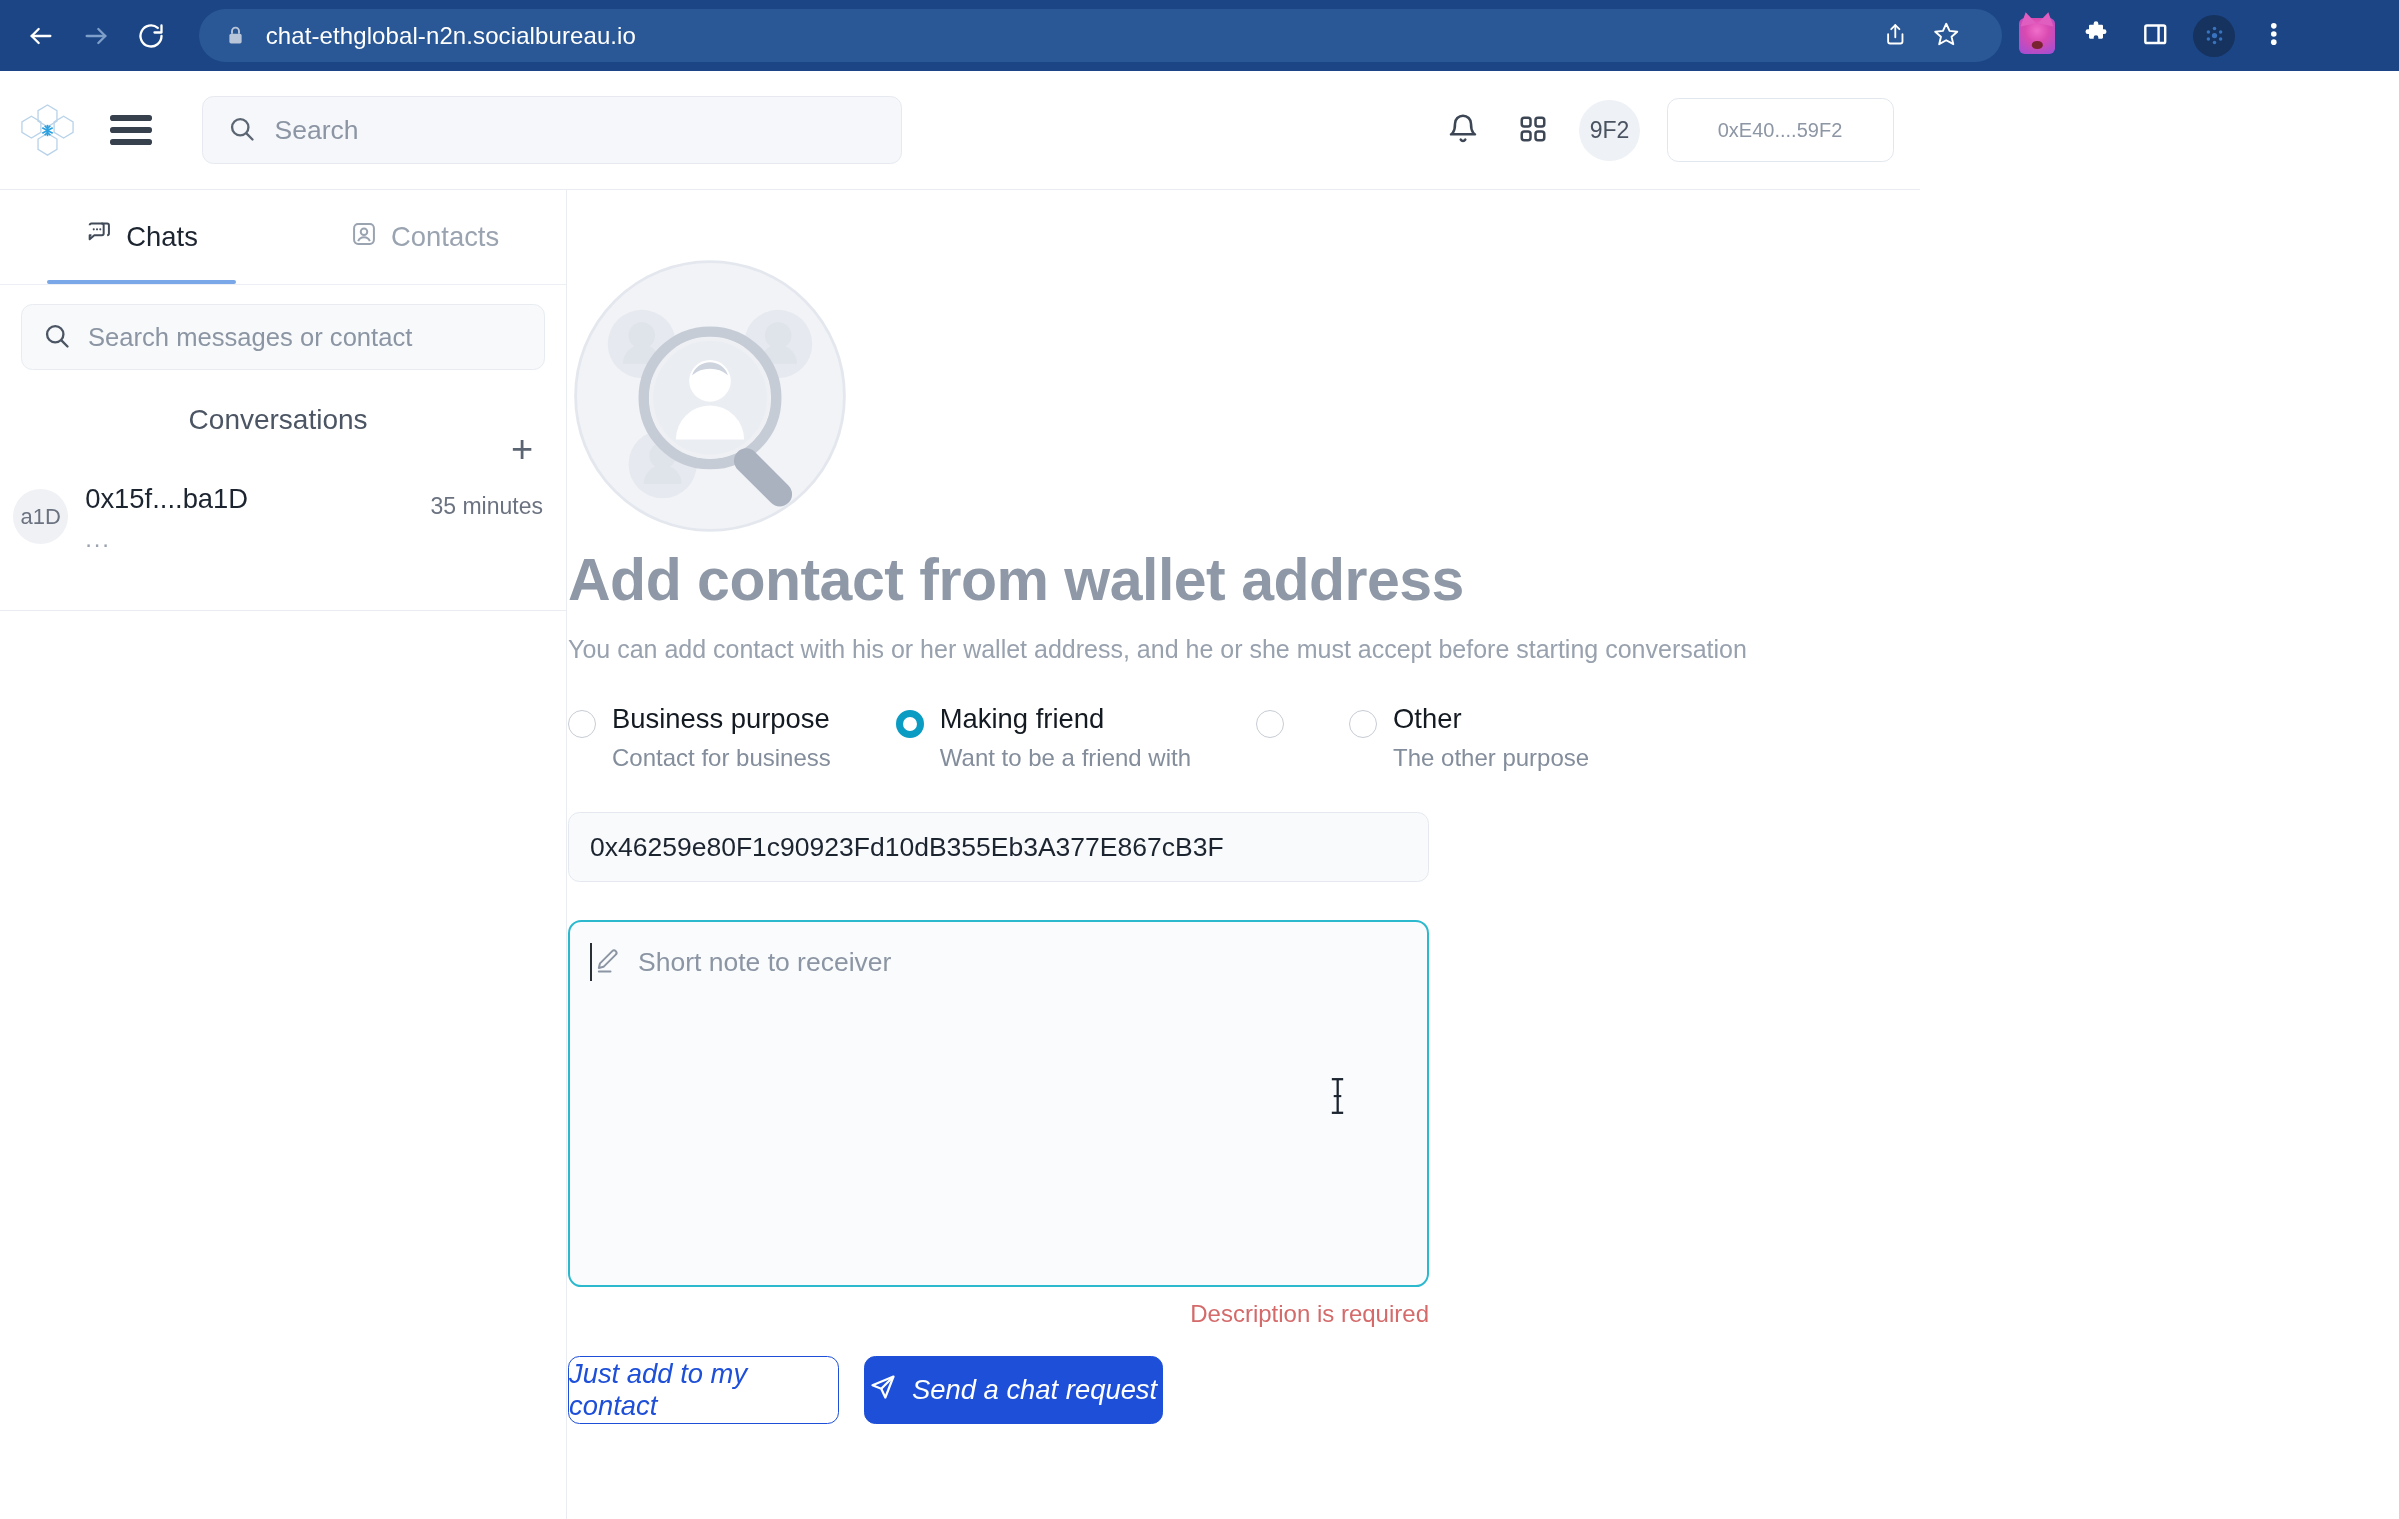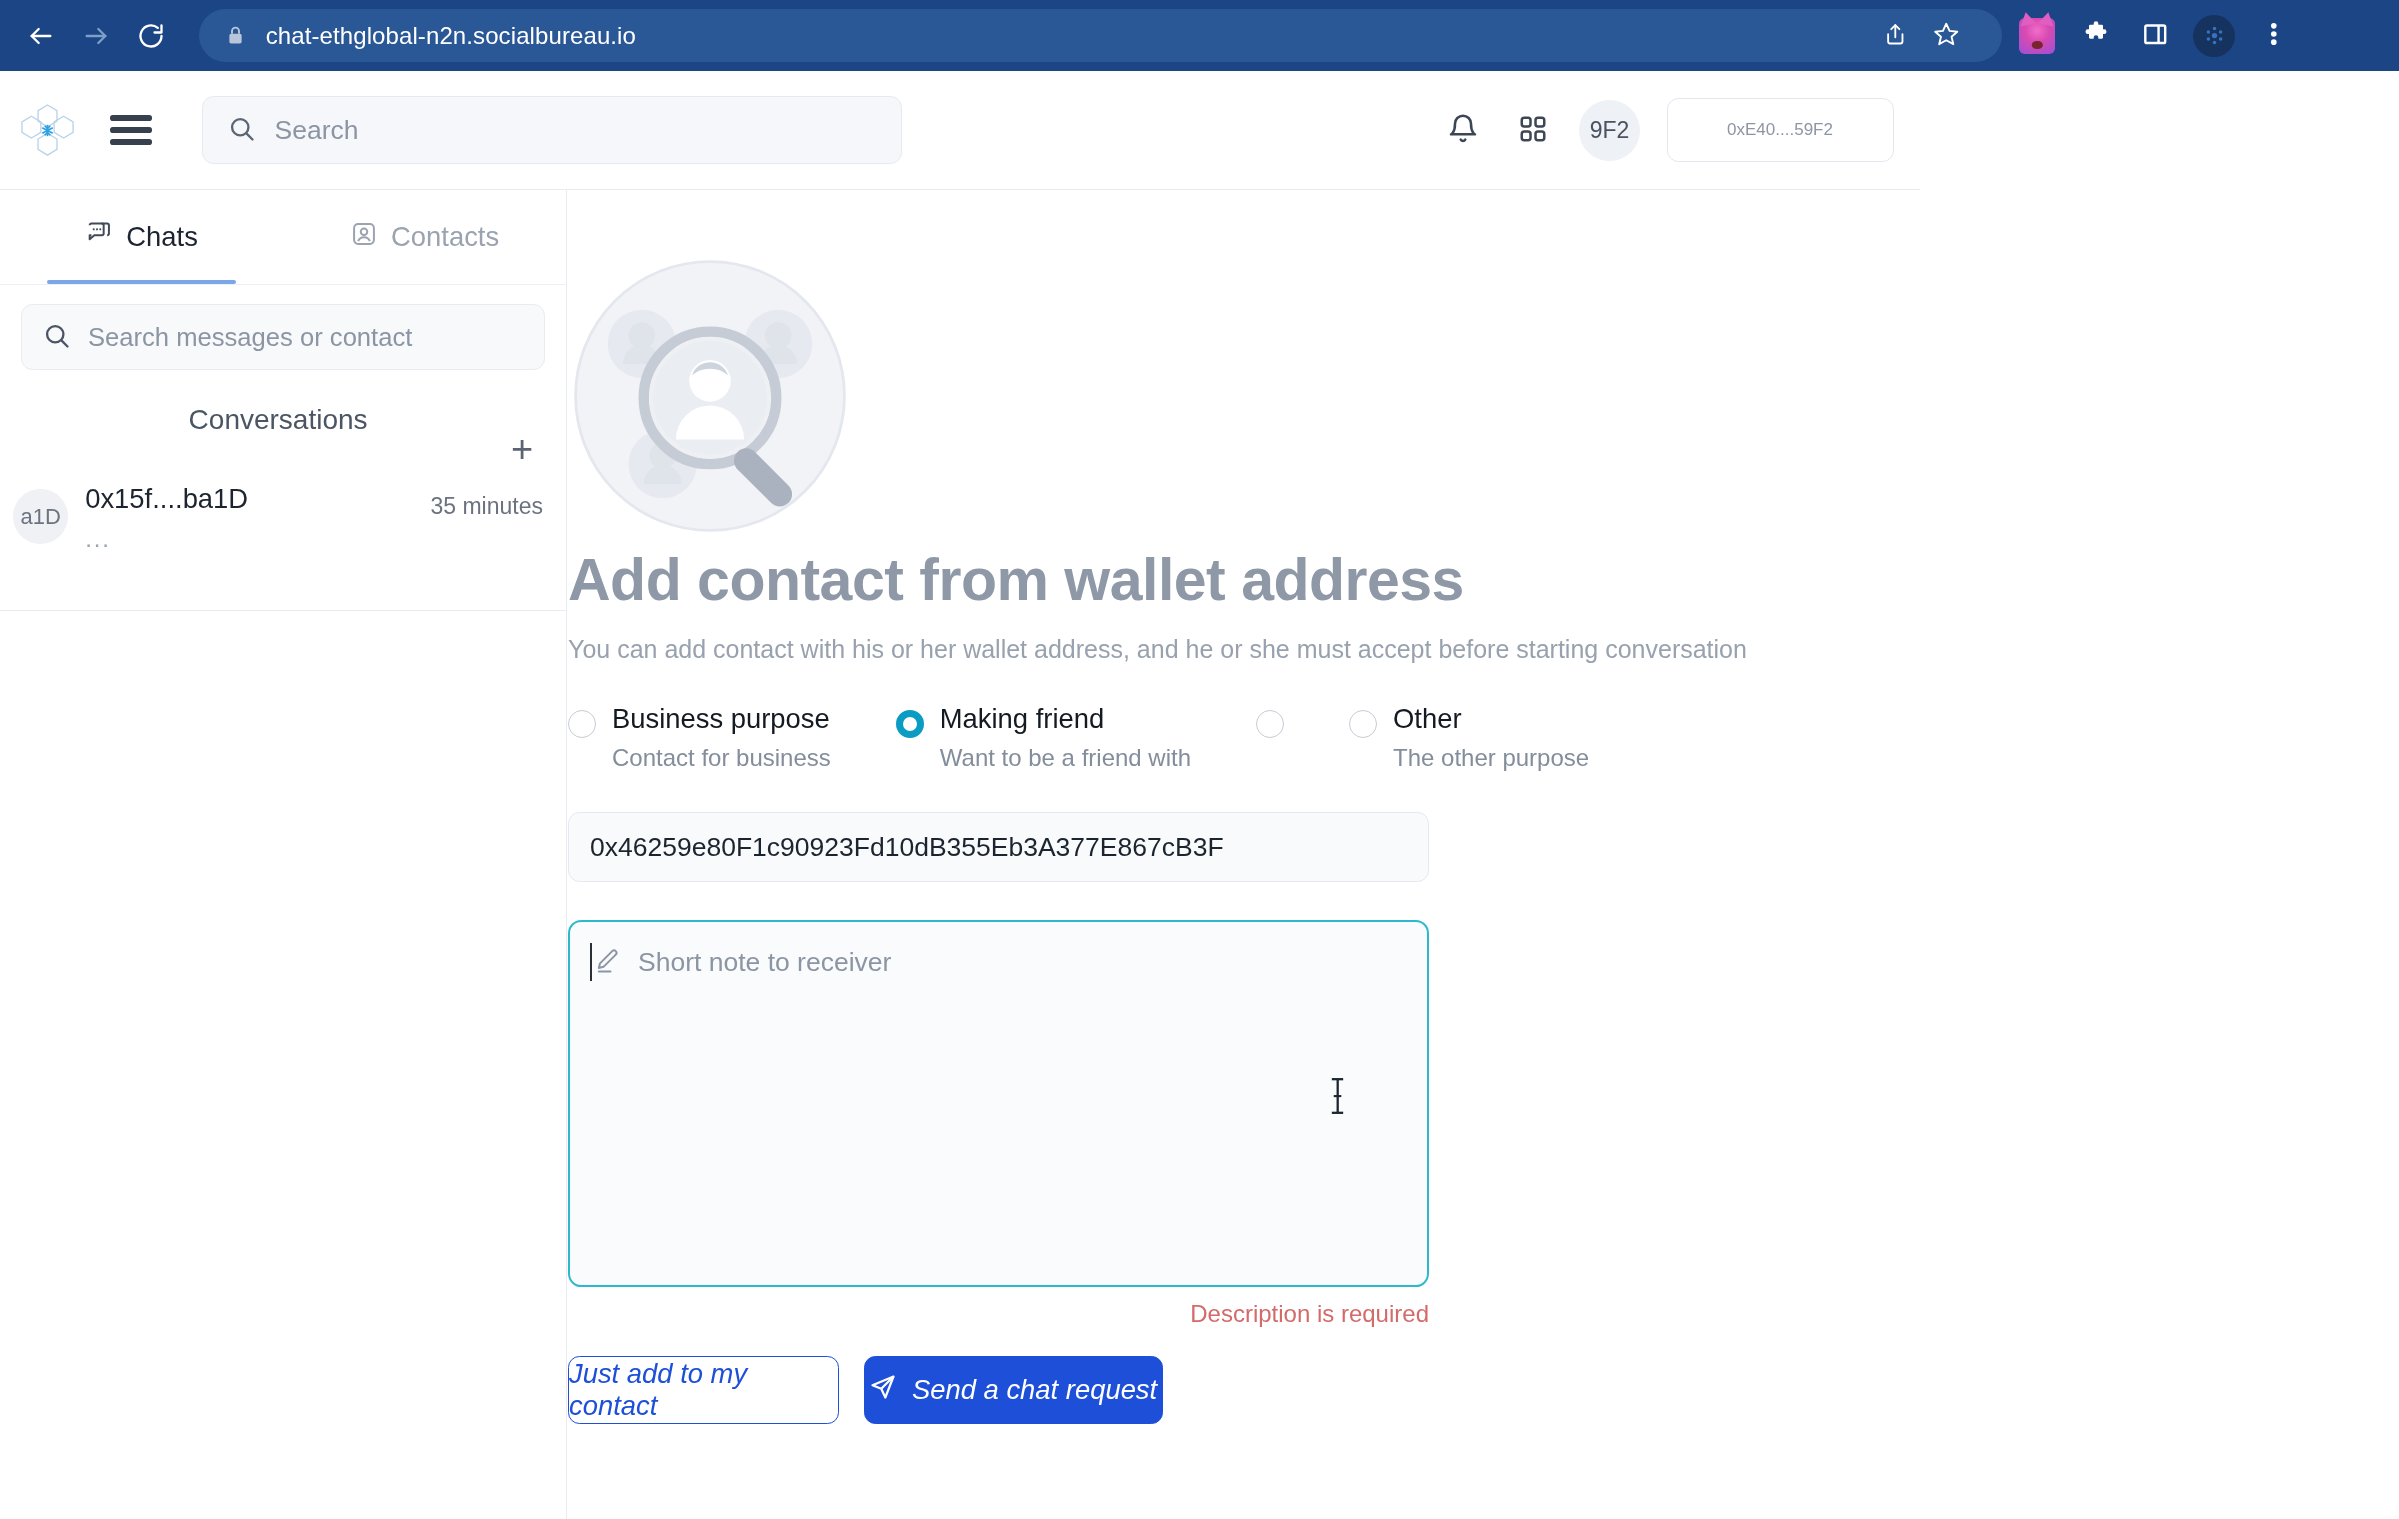--- a/index.html
+++ b/index.html
@@ -92,21 +92,21 @@
   .nine-f2 {
     width: 61px; height: 61px; border-radius:50%; background:#eef1f5;
     display:flex;align-items:center;justify-content:center;
     font-size: 23px; color:#4a5361; margin-left: 11.4px;
   }
   .wallet-pill {
     margin-left: 26.5px;
     width: 227px; height: 64px;
     border: 0.9px solid #e2e7ee; border-radius: 11.4px;
     display:flex; align-items:center; justify-content:center;
-    font-size: 17px; color:#8d96a4;
+    font-size: 20px; color:#8d96a4;
   }
 
   
   .sidebar {
     position:absolute; left:0; top:190px; width: 567px; height: 1330px;
     background:#ffffff; border-right: 0.9px solid #e9edf2;
   }
   .tabs { display:flex; height: 95px; border-bottom: 0.9px solid #eceff3; }
   .tab {
     flex:1; display:flex; align-items:center; justify-content:center; gap: 13.2px;

